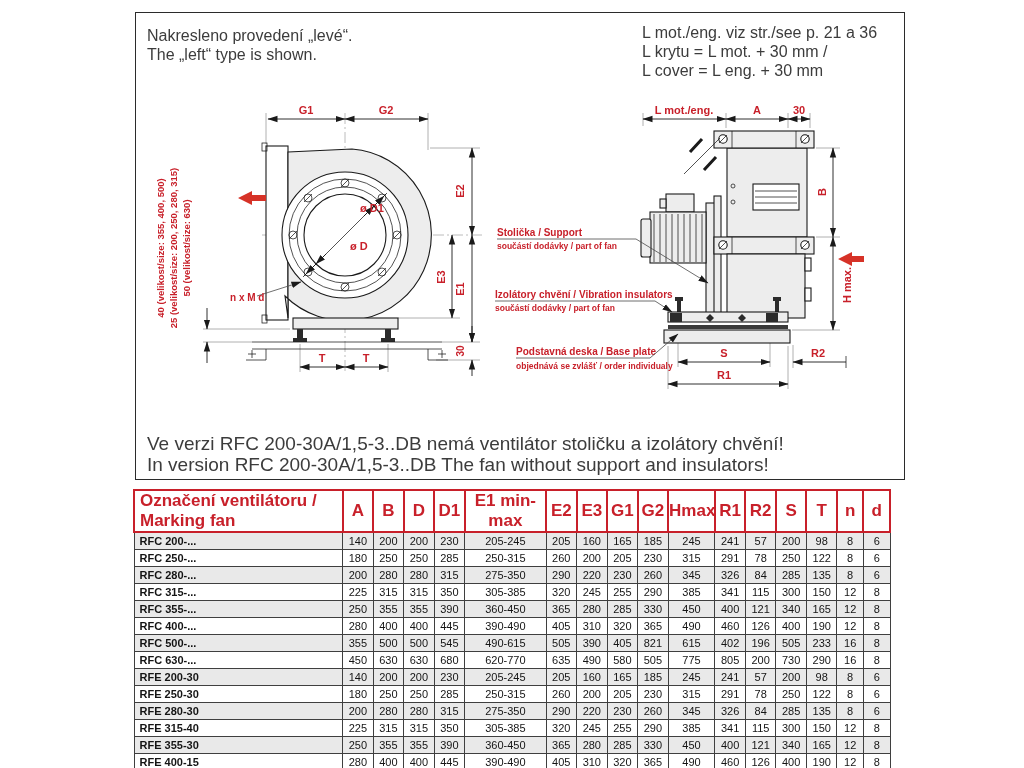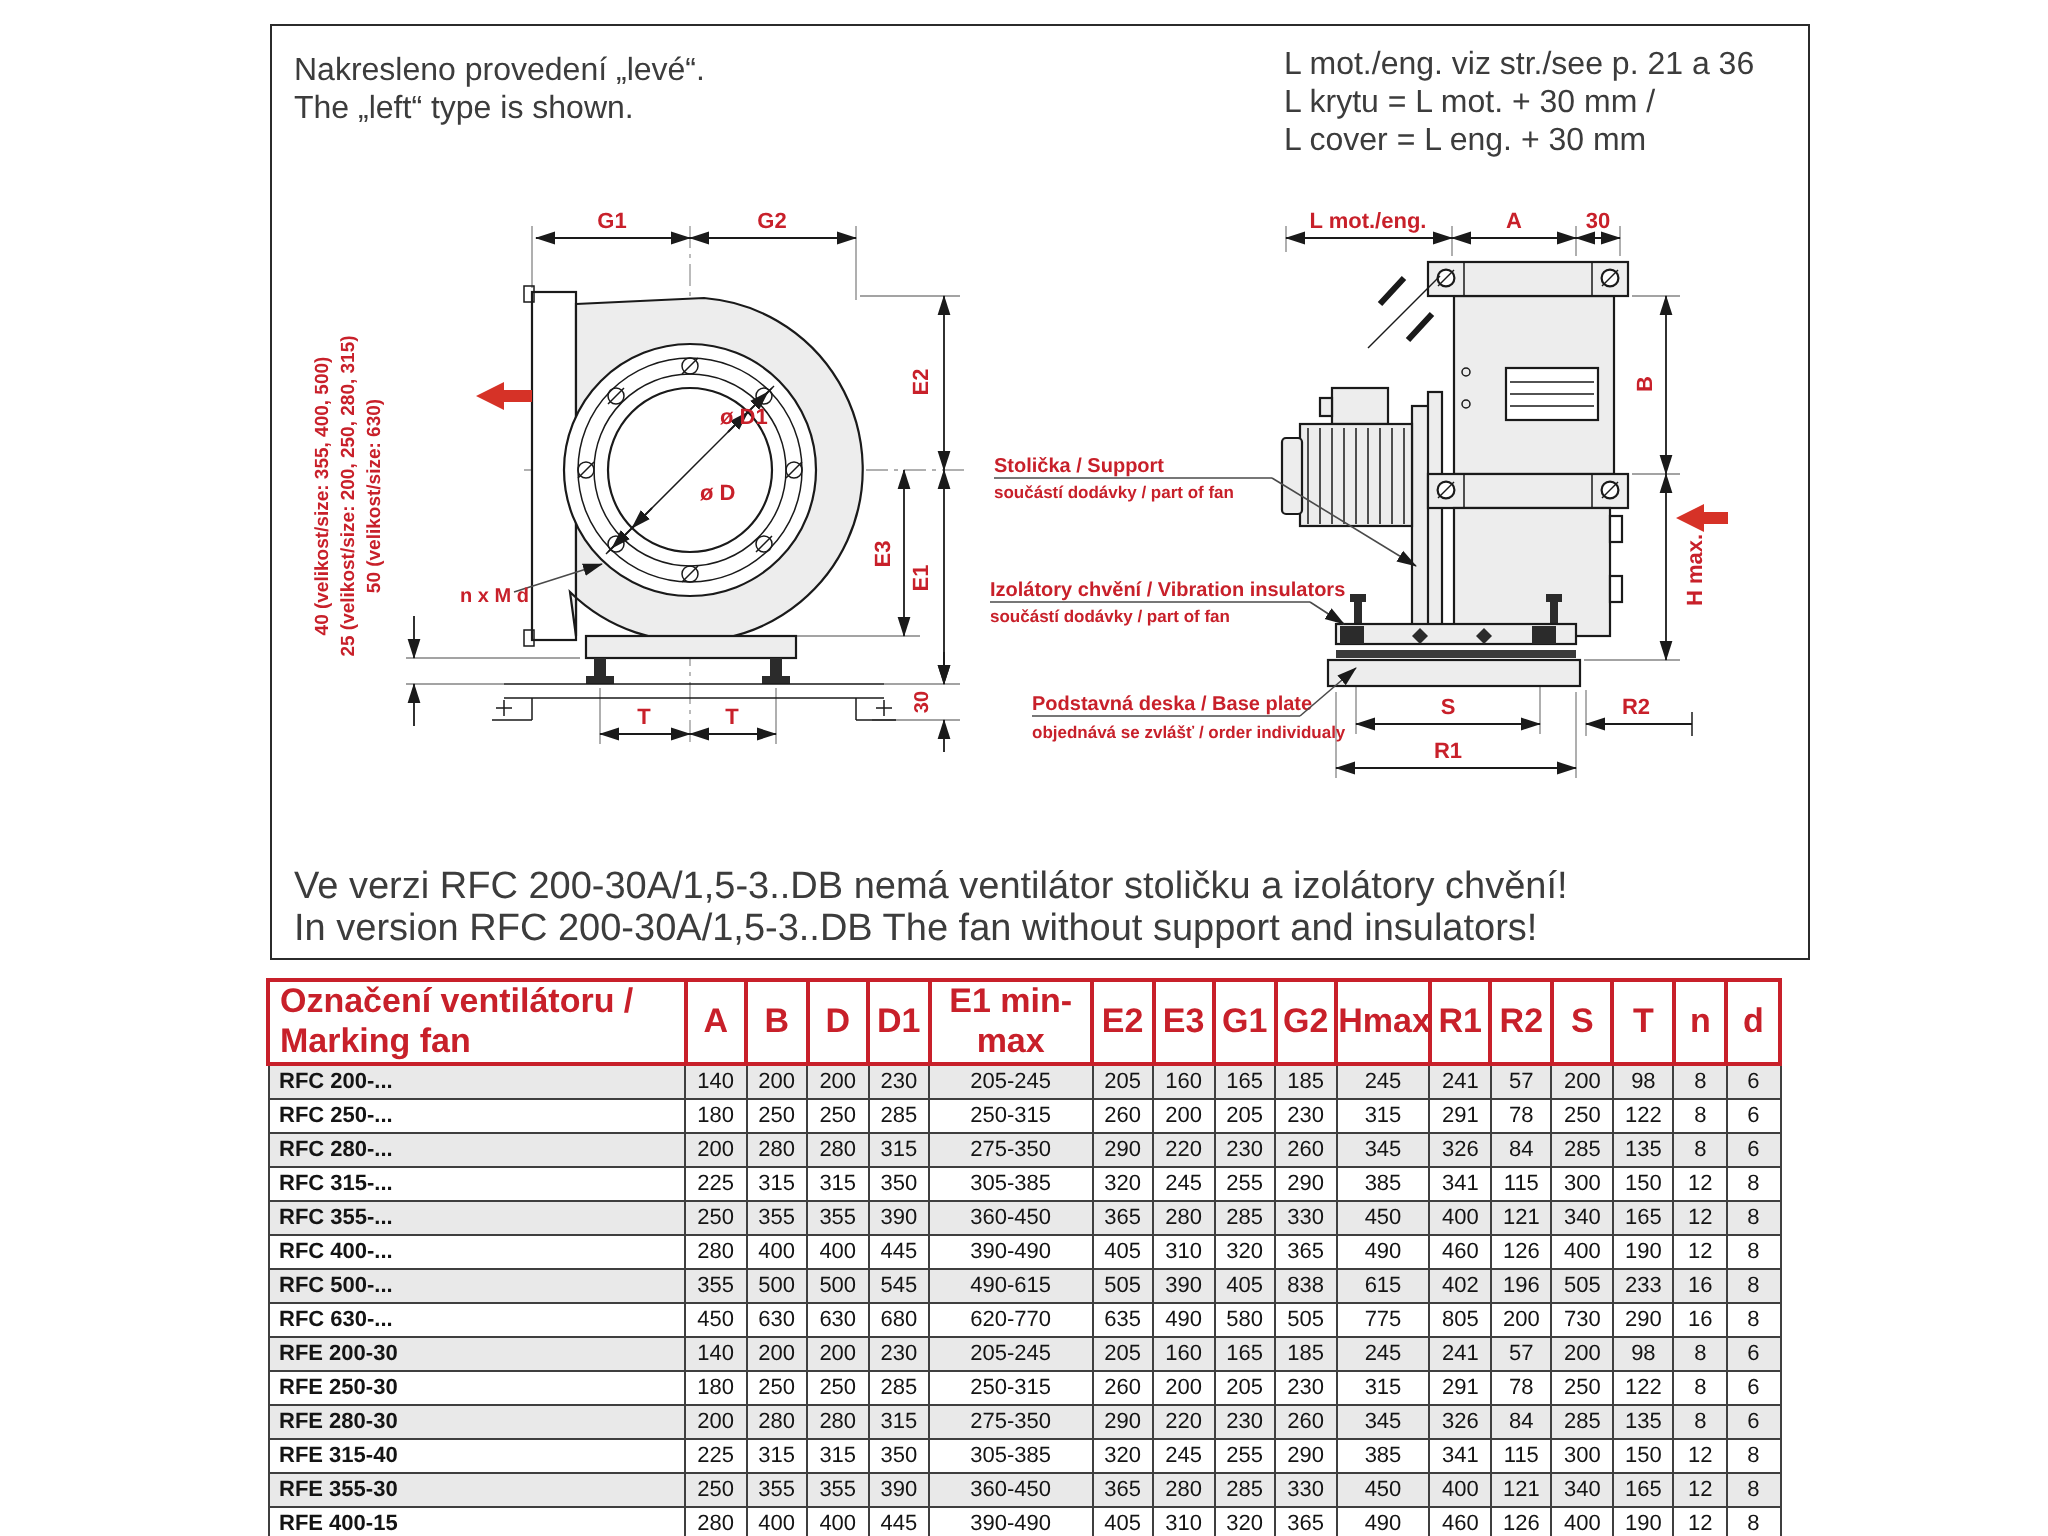--- a/index.html
+++ b/index.html
@@ -393,21 +393,21 @@
         <tr>
           <td class="name">RFC 500-...</td>
           <td>355</td>
           <td>500</td>
           <td>500</td>
           <td>545</td>
           <td>490-615</td>
           <td>505</td>
           <td>390</td>
           <td>405</td>
-          <td>838</td>
+          <td>821</td>
           <td>615</td>
           <td>402</td>
           <td>196</td>
           <td>505</td>
           <td>233</td>
           <td>16</td>
           <td>8</td>
         </tr>
         <tr>
           <td class="name">RFC 630-...</td>

